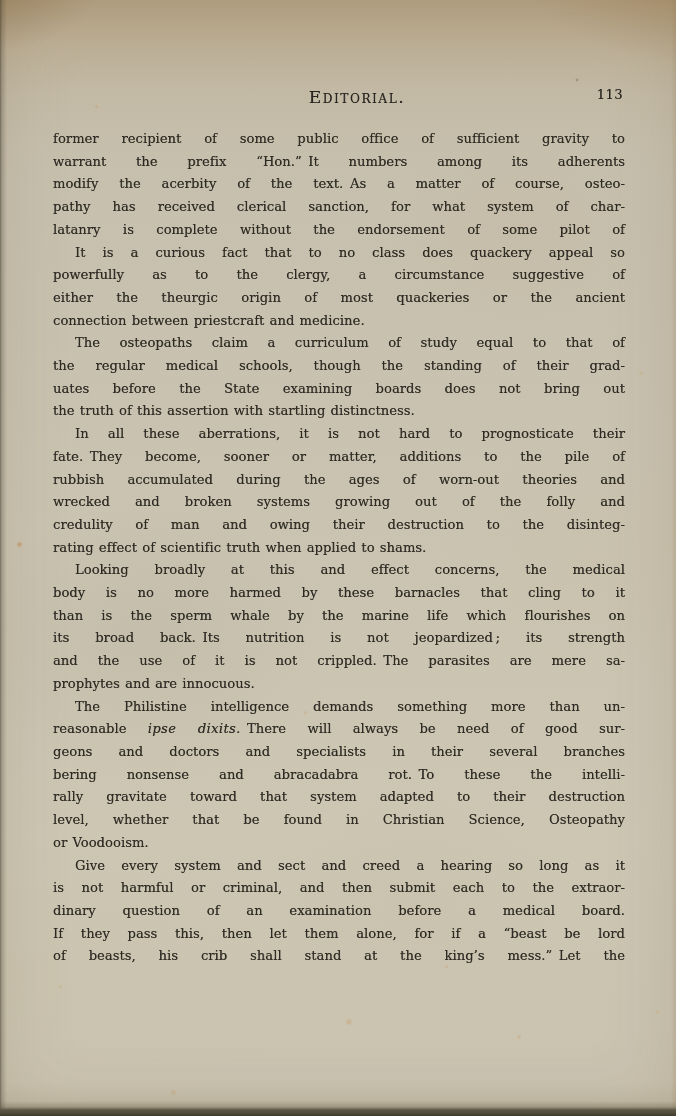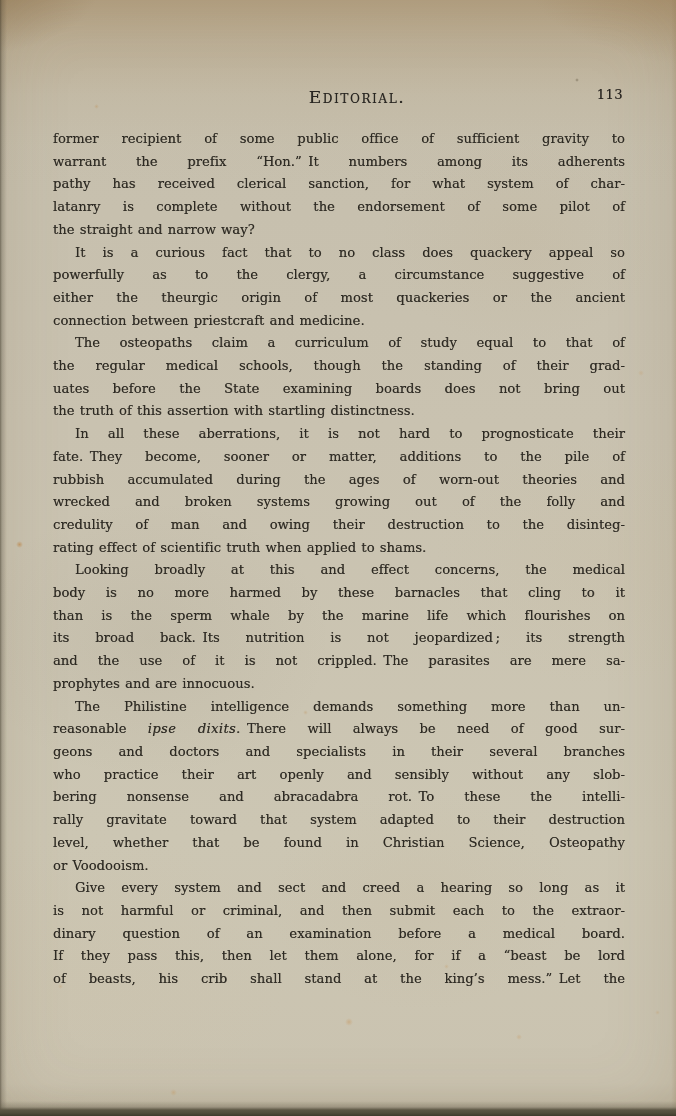--- a/index.html
+++ b/index.html
@@ -93,23 +93,23 @@
 
   <div class="running-header">
     <span class="running-title">Editorial.</span>
     <span class="page-number">113</span>
   </div>
 
   <div class="textblock">
       <div class="para">
         <div class="line">former recipient of some public office of sufficient gravity to</div>
         <div class="line">warrant the prefix “Hon.” It numbers among its adherents</div>
+        <div class="line">modify the acerbity of the text. As a matter of course, osteo-</div>
         <div class="line">pathy has received clerical sanction, for what system of char-</div>
         <div class="line">latanry is complete without the endorsement of some pilot of</div>
-        <div class="line flush">the straight and narrow way?</div>
       </div>
       <div class="para">
         <div class="line indent">It is a curious fact that to no class does quackery appeal so</div>
         <div class="line">powerfully as to the clergy, a circumstance suggestive of</div>
         <div class="line">either the theurgic origin of most quackeries or the ancient</div>
         <div class="line flush">connection between priestcraft and medicine.</div>
       </div>
       <div class="para">
         <div class="line indent">The osteopaths claim a curriculum of study equal to that of</div>
         <div class="line">the regular medical schools, though the standing of their grad-</div>
@@ -129,21 +129,20 @@
         <div class="line">body is no more harmed by these barnacles that cling to it</div>
         <div class="line">than is the sperm whale by the marine life which flourishes on</div>
         <div class="line">its broad back. Its nutrition is not jeopardized ; its strength</div>
         <div class="line">and the use of it is not crippled. The parasites are mere sa-</div>
         <div class="line flush">prophytes and are innocuous.</div>
       </div>
       <div class="para">
         <div class="line indent">The Philistine intelligence demands something more than un-</div>
         <div class="line">reasonable <i>ipse dixits</i>. There will always be need of good sur-</div>
         <div class="line">geons and doctors and specialists in their several branches</div>
-        <div class="line">who practice their art openly and sensibly without any slob-</div>
         <div class="line">bering nonsense and abracadabra rot. To these the intelli-</div>
         <div class="line">rally gravitate toward that system adapted to their destruction</div>
         <div class="line">level, whether that be found in Christian Science, Osteopathy</div>
         <div class="line flush">or Voodooism.</div>
       </div>
       <div class="para">
         <div class="line indent">Give every system and sect and creed a hearing so long as it</div>
         <div class="line">is not harmful or criminal, and then submit each to the extraor-</div>
         <div class="line">dinary question of an examination before a medical board.</div>
         <div class="line">If they pass this, then let them alone, for if a “beast be lord</div>

